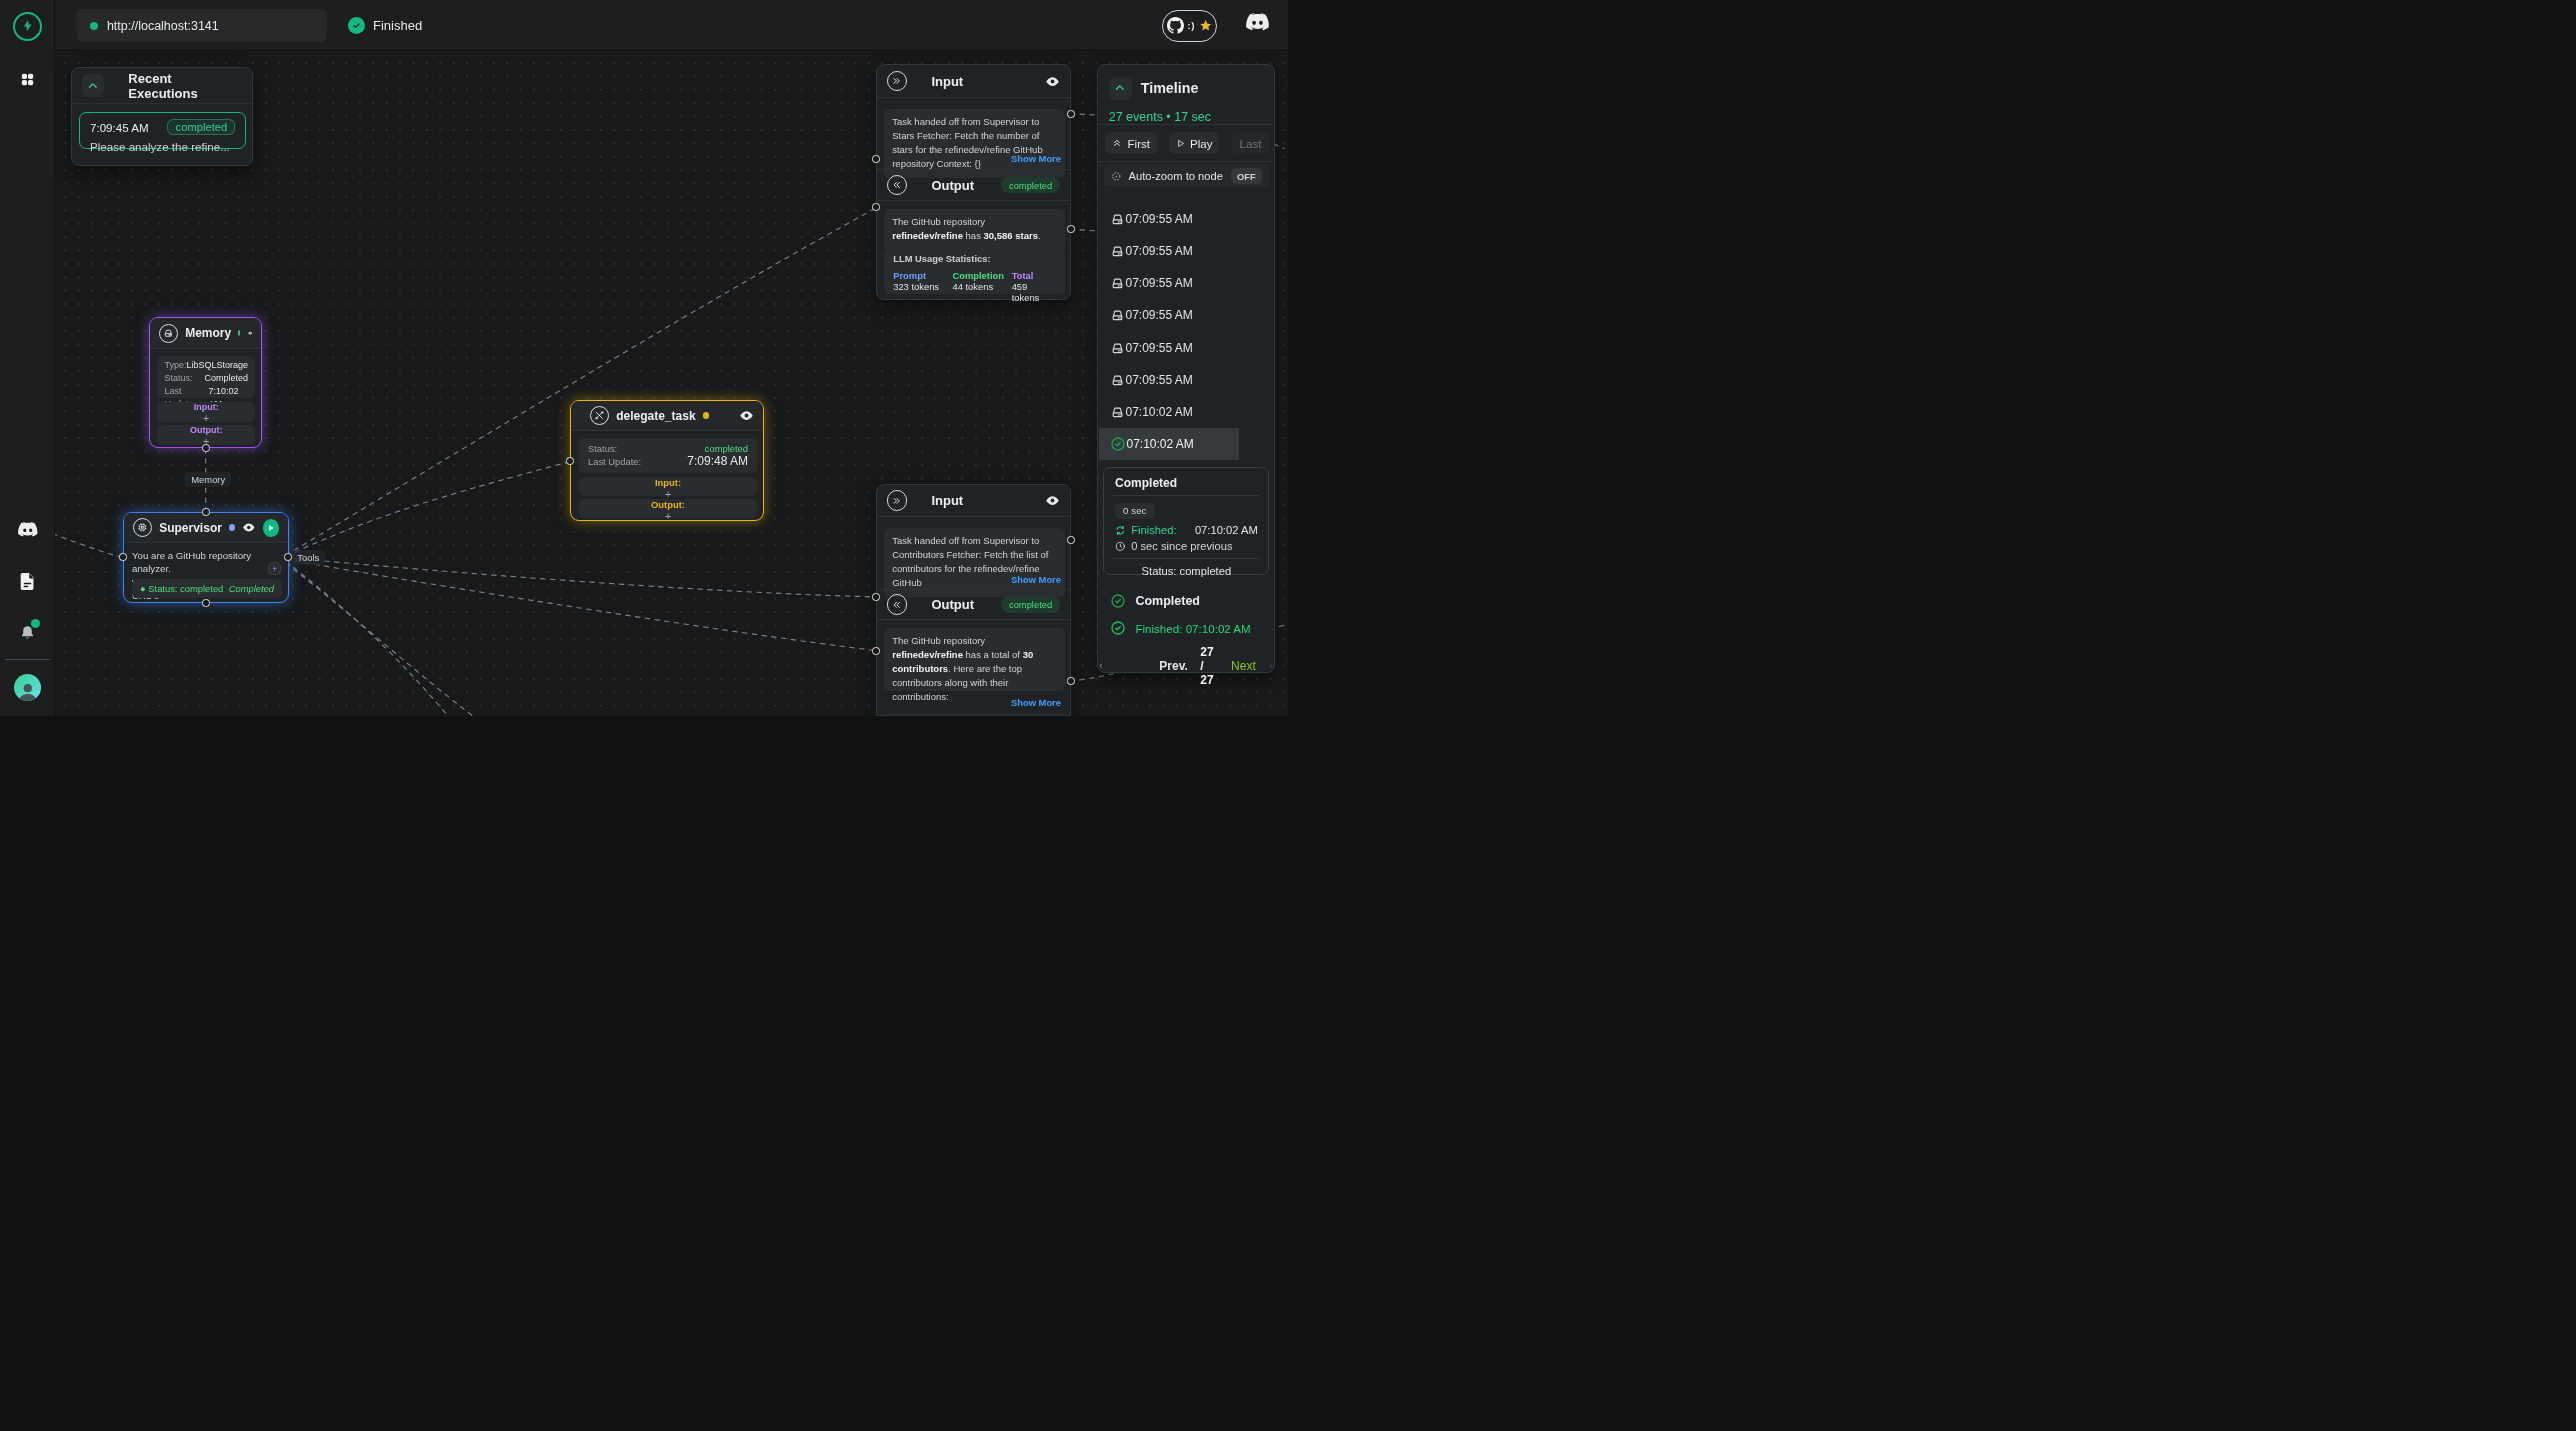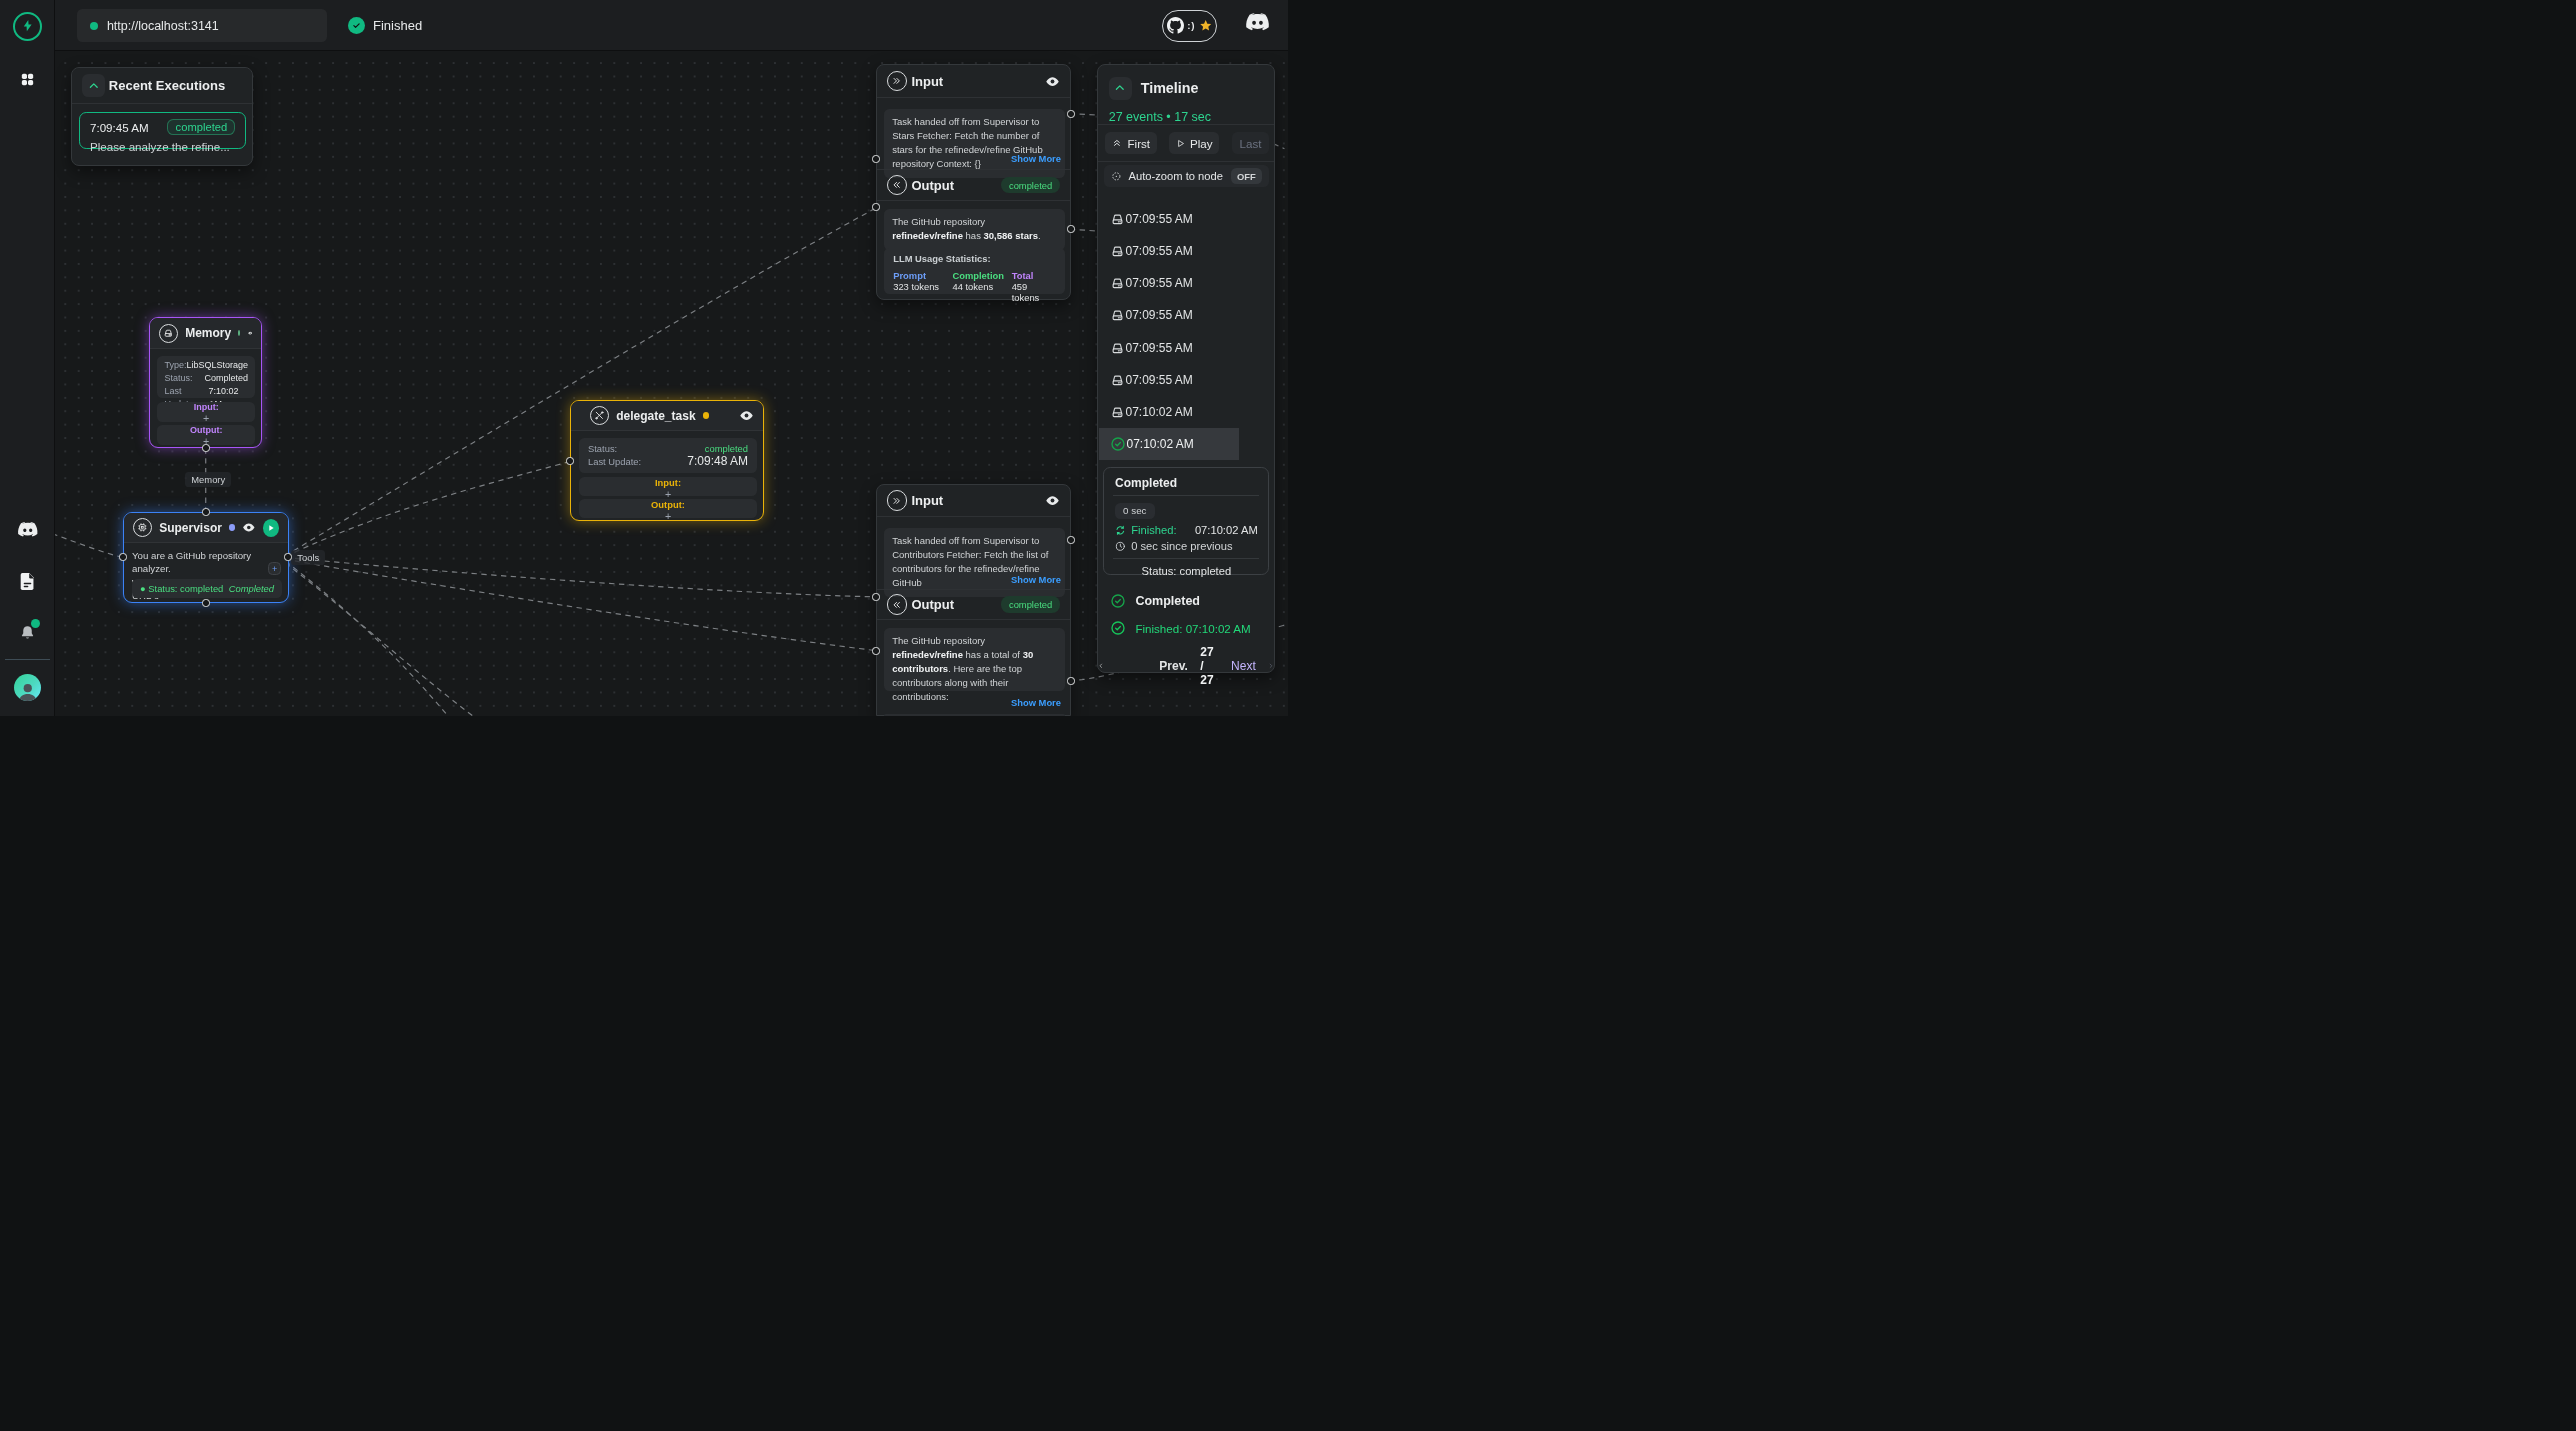--- a/index.html
+++ b/index.html
@@ -28,21 +28,21 @@
 
   
   #canvas { left:55px; top:51px; width:1233px; height:665px; background-color:#17191a;
     background-image:radial-gradient(#2d3033 0.9px, transparent 1.2px); background-size:13.4px 13.4px; background-position:3.6px 5.4px; z-index:1; }
   #edges { left:0; top:0; width:1288px; height:716px; z-index:2; pointer-events:none; }
   .conn-dot { width:7.2px; height:7.2px; border:1.4px solid #e3e5e6; background:#17191a; border-radius:50%; z-index:5; margin-left:-3.6px; margin-top:-3.6px; }
   .edge-label { background:#24272acc; border-radius:3.6px; padding:1.8px 6.3px; font-size:9.4px; color:#cfd3d6; z-index:4; }
 
   
   .panel { background:#202325; border:0.9px solid #34383b; border-radius:8px; z-index:3; box-shadow:0 5.4px 16px rgba(0,0,0,.45); }
-  .hdr { display:flex; align-items:center; gap:4px; padding:0 9.8px; border-bottom:0.9px solid #2e3134; }
+  .hdr { display:flex; align-items:center; gap:24px; padding:0 9.8px; border-bottom:0.9px solid #2e3134; }
   .hdr .htitle { font-weight:bold; color:#eceeef; }
   .circle-ic { border:1.4px solid #d9dcde; border-radius:50%; display:flex; align-items:center; justify-content:center; flex:none; }
   .ibox { background:#2a2d30; border-radius:5.4px; }
   .badge-completed { background:#1e3b2d; color:#4ade80; border-radius:8px; font-size:9.4px; padding:2.7px 8px; }
   .showmore { color:#3b9eff; font-size:9.4px; font-weight:bold; }
   .msg { color:#d2d5d7; font-size:9.5px; line-height:14px; padding:6.3px 8px; }
   .msg b { color:#f1f3f4; }
 
   
   .node { background:#202325; border-radius:9px; z-index:3; }
@@ -438,21 +438,21 @@
         </svg>
       <span style="font-size:11.6px; color:#22d879;">Finished: 07:10:02 AM</span>
     </div>
 
     <div class="abs" style="left:0; top:580px; width:176px; display:flex; align-items:center; justify-content:center; gap:12.5px;">
       <svg width="11.6" height="11.6" viewBox="0 0 24 24" fill="none" stroke="#e3e5e6" stroke-width="2.4" stroke-linecap="round" stroke-linejoin="round">
           <path d="M15 5l-7 7 7 7"></path>
         </svg>
       <span style="font-size:12px; font-weight:bold; color:#e3e5e6;margin-left:43px;">Prev.</span>
       <span style="font-size:12px; font-weight:bold; color:#f0f2f3;">27 / 27</span>
-      <span style="font-size:12px; color:#c4b5fd;">Next</span>
+      <span style="font-size:12px; color:#84cc16;">Next</span>
       <svg width="11.6" height="11.6" viewBox="0 0 24 24" fill="none" stroke="#6b7280" stroke-width="2.4" stroke-linecap="round" stroke-linejoin="round">
           <path d="M9 5l7 7-7 7"></path>
         </svg>
     </div>
   </div>
 
   <div class="abs conn-dot" style="left:206px; top:448px;"></div>
   <div class="abs conn-dot" style="left:206px; top:512px;"></div>
   <div class="abs conn-dot" style="left:123px; top:557px;"></div>
   <div class="abs conn-dot" style="left:288px; top:557px;"></div>

